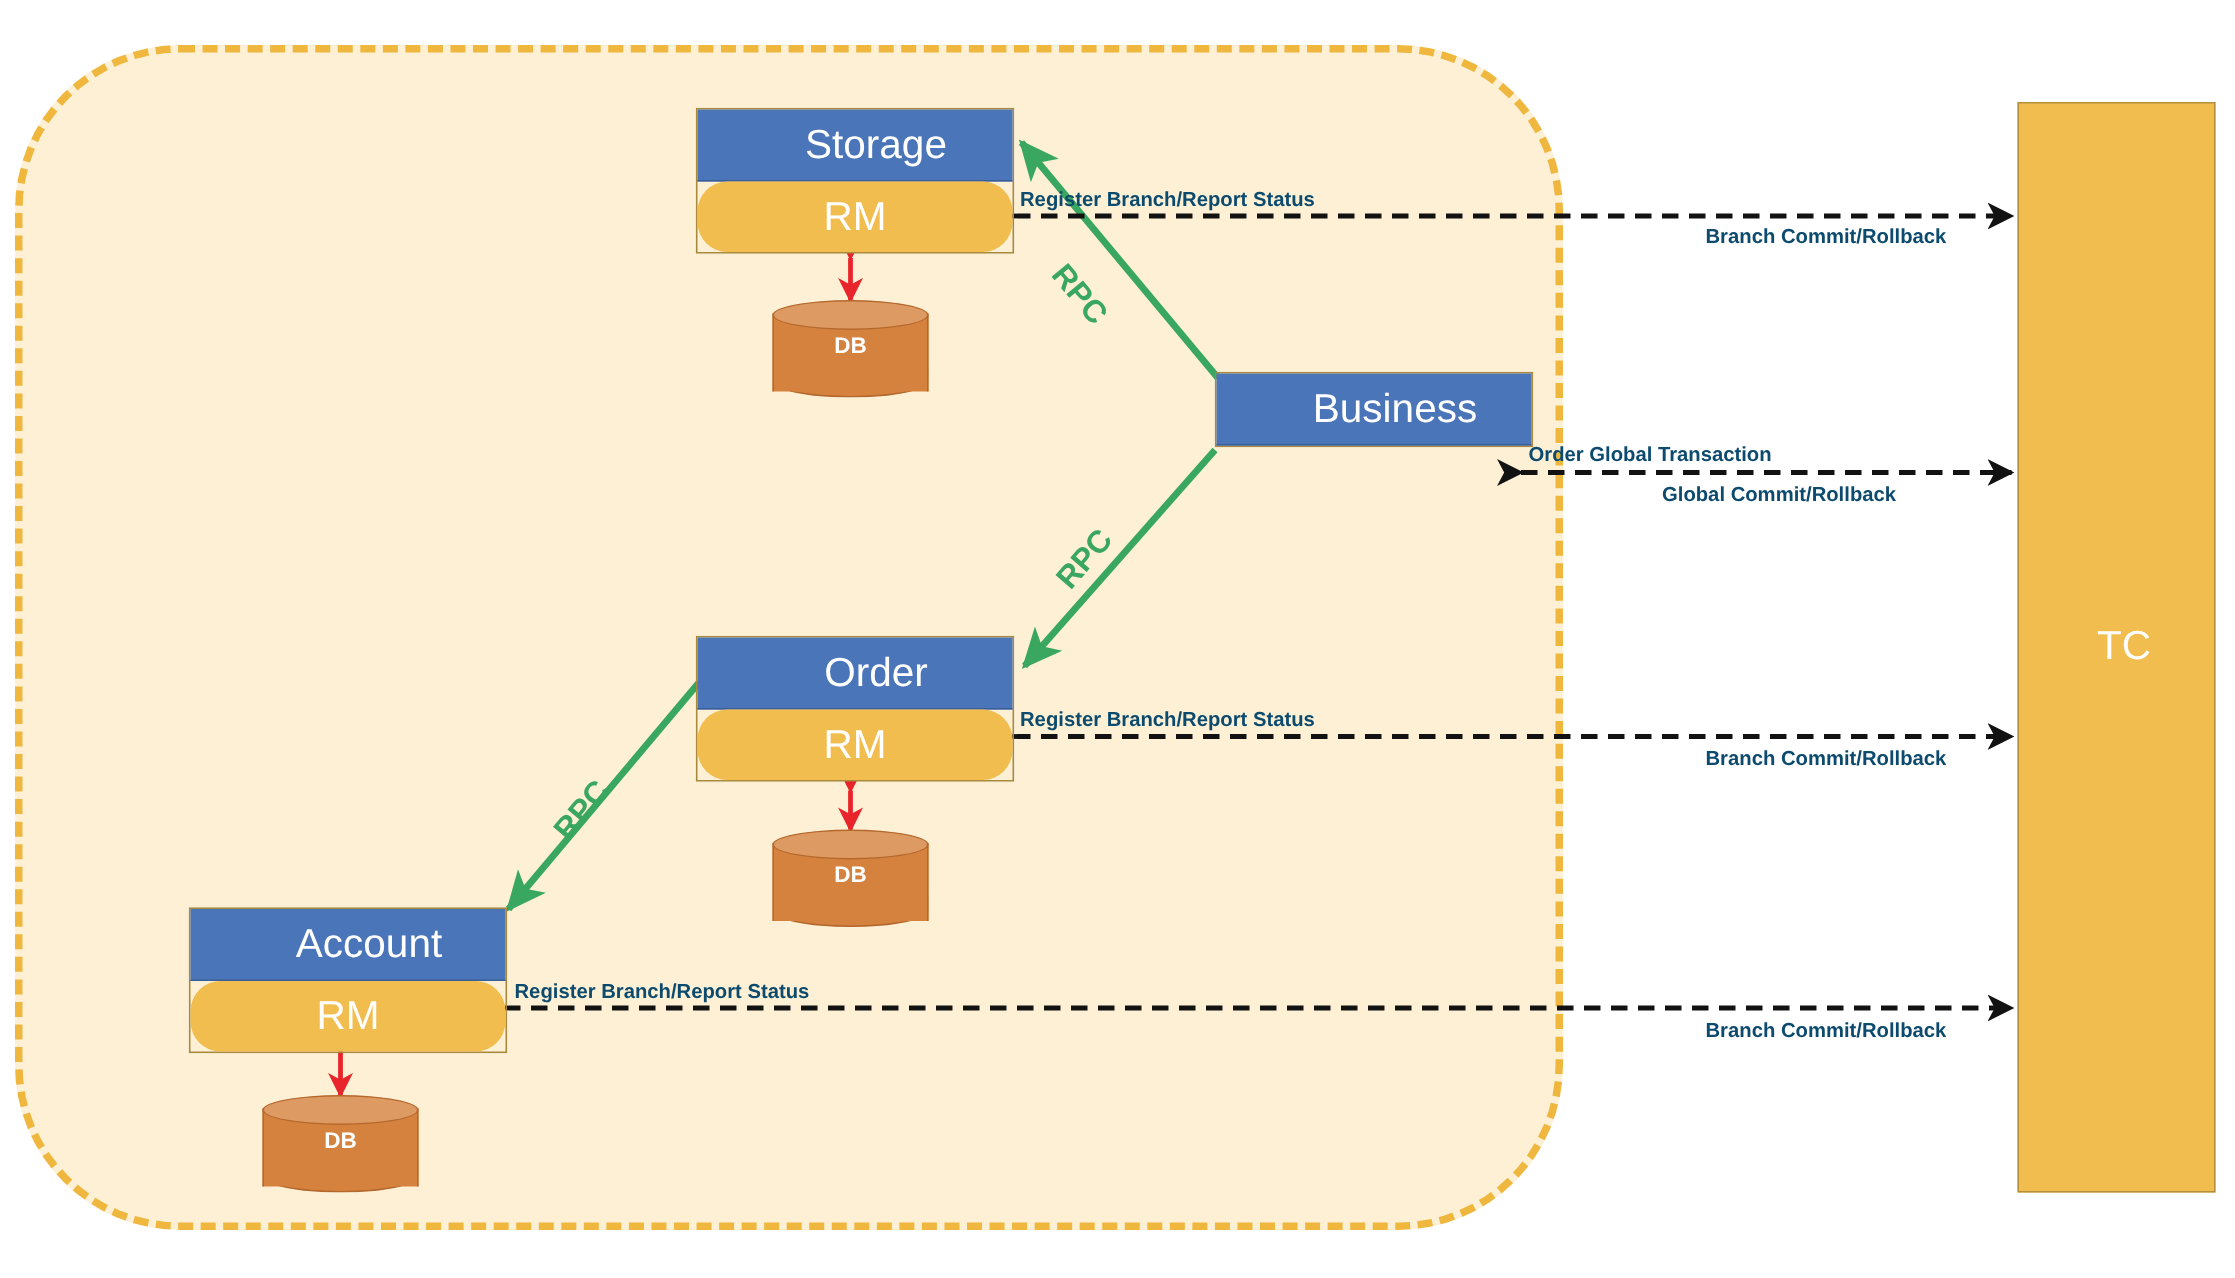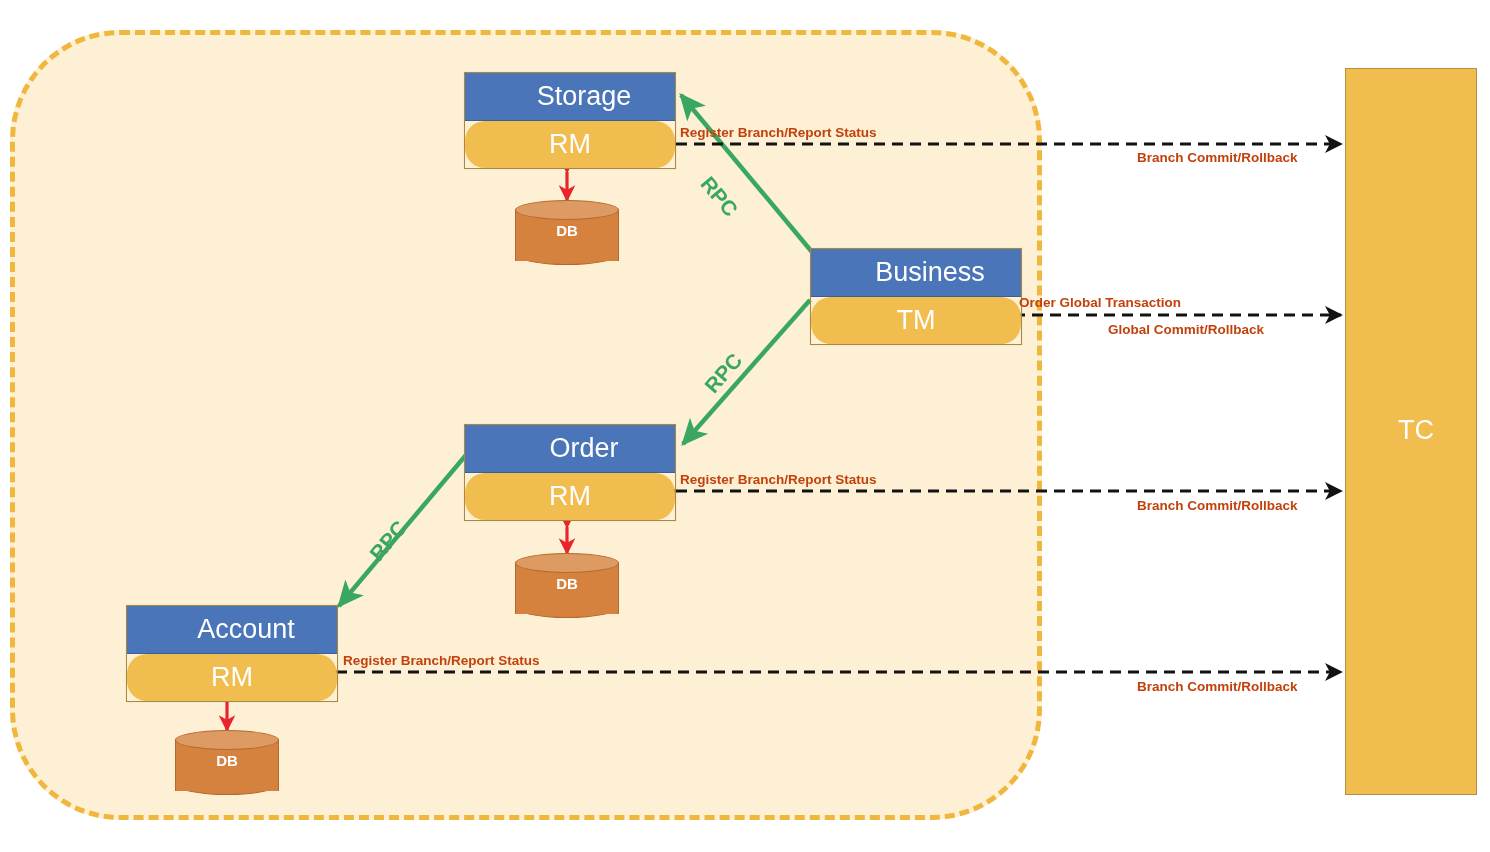--- a/index.html
+++ b/index.html
@@ -131,21 +131,21 @@
     text-align: center;
     color: #ffffff;
     font-size: 27px;
     font-weight: normal;
   }
   
   .link-label {
     position: absolute;
     font-size: 13.5px;
     font-weight: bold;
-    color: #c2410c;
+    color: #0c4a6e;
     white-space: nowrap;
   }
   .rpc-label {
     position: absolute;
     font-size: 21px;
     font-weight: bold;
     color: #3aa760;
     white-space: nowrap;
     transform-origin: left top;
   }
@@ -202,21 +202,20 @@
   </div>
   <div class="db" style="left:515px; top:200px;">
     <div class="bottom"></div>
     <div class="body"></div>
     <div class="top"></div>
     <div class="lbl">DB</div>
   </div>
 
   <div class="node" style="left:810px; top:248px;">
     <div class="title">Business</div>
-    <div class="role">TM</div>
   </div>
 
   <div class="node" style="left:464px; top:424px;">
     <div class="title">Order</div>
     <div class="role">RM</div>
   </div>
   <div class="db" style="left:515px; top:553px;">
     <div class="bottom"></div>
     <div class="body"></div>
     <div class="top"></div>

